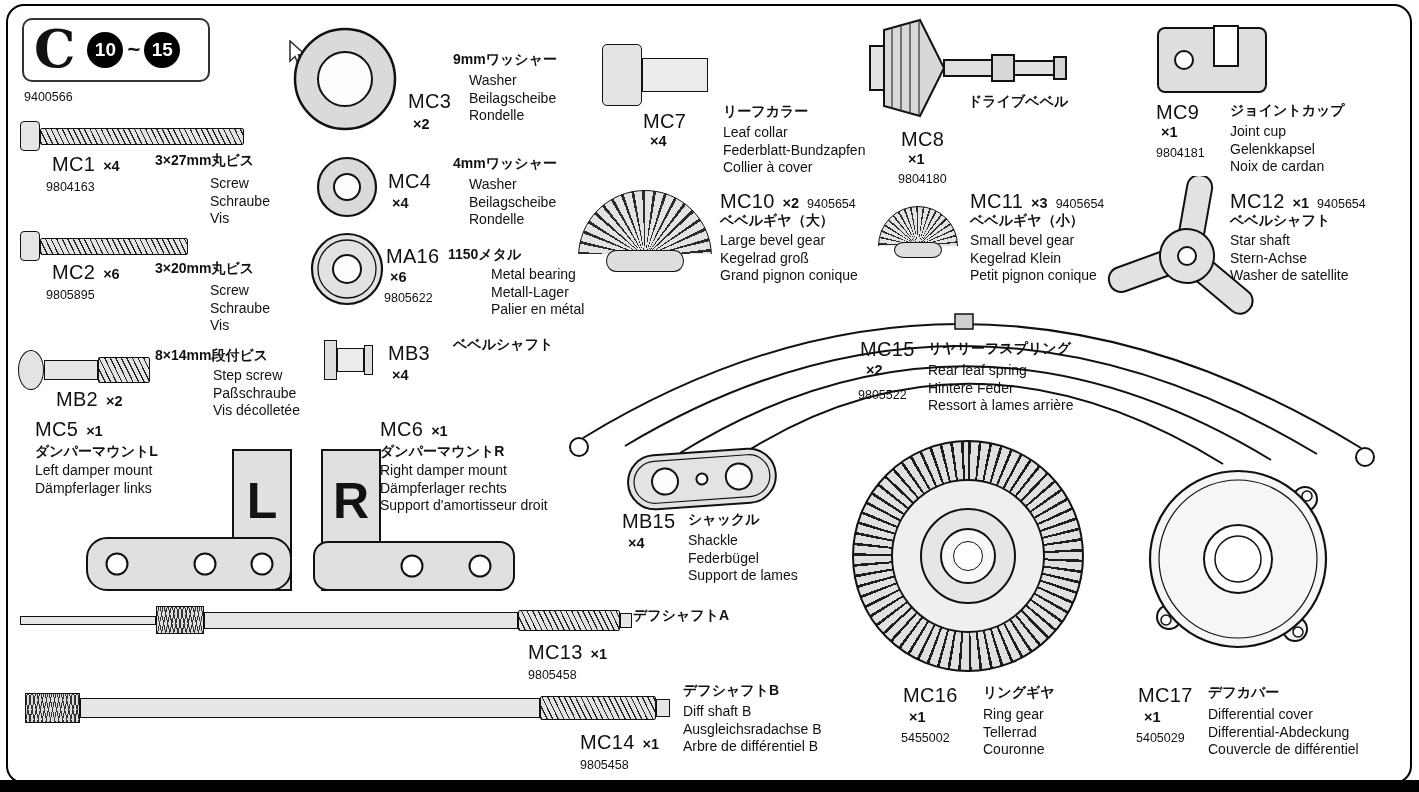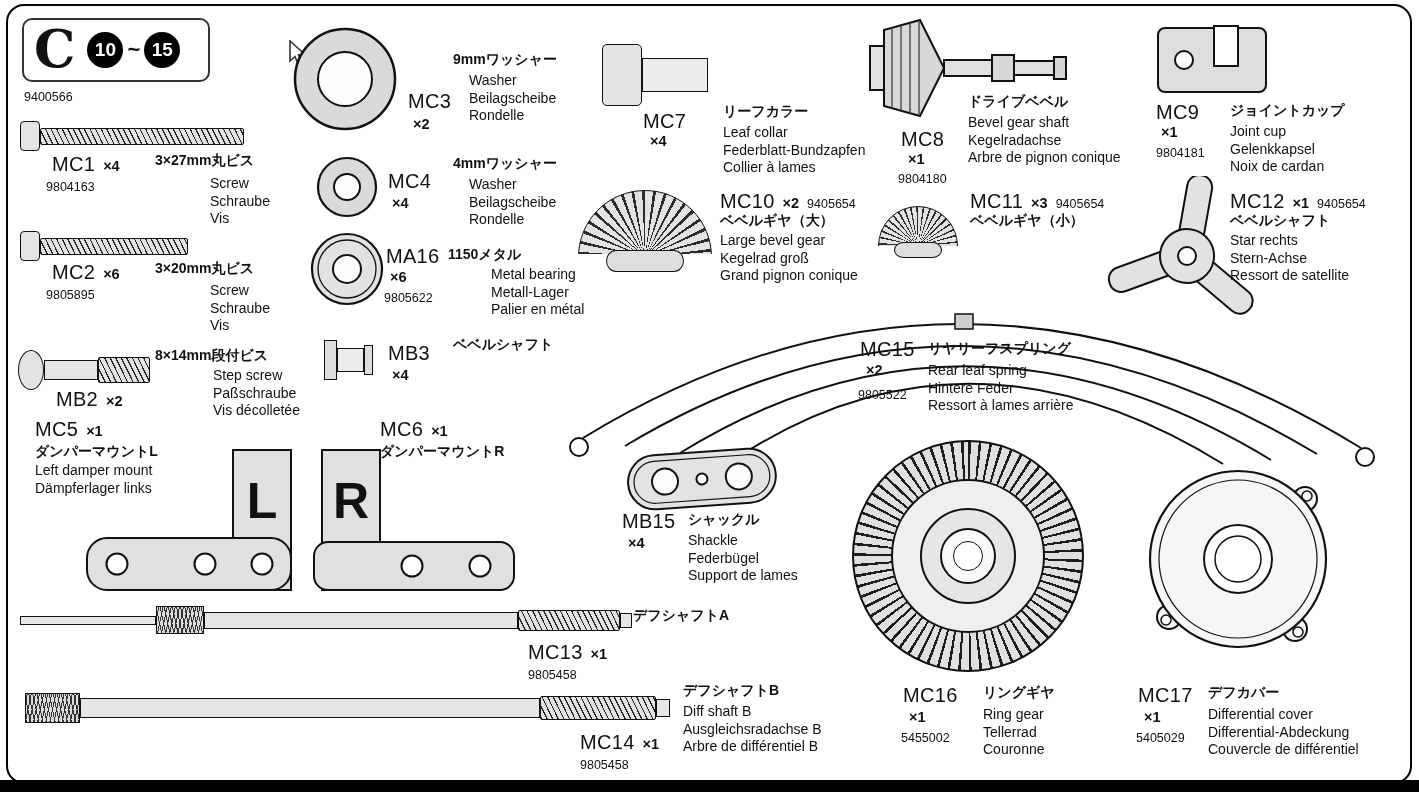--- a/index.html
+++ b/index.html
@@ -172,41 +172,36 @@
   <div class="abs" style="left:602px;top:44px;width:110px;height:62px">
     <div class="rod" style="left:0;top:0;width:40px;height:62px;border-radius:5px;background:#e3e3e3"></div>
     <div class="rod" style="left:40px;top:14px;width:66px;height:34px;background:#ececec"></div>
   </div>
   <div class="abs lbl" style="left:643px;top:110px">MC7</div>
   <div class="abs qty" style="left:650px;top:133px">×4</div>
   <div class="abs jp" style="left:723px;top:103px">リーフカラー</div>
   <div class="abs" style="left:723px;top:124px">
     <div class="nm">Leaf collar</div>
       <div class="nm">Federblatt-Bundzapfen</div>
-      <div class="nm">Collier à lames</div>
+      <div class="nm">Collier à cover</div>
   </div>
 
   <svg class="abs" style="left:868px;top:16px" width="200" height="104" viewBox="0 0 200 104">
     <rect x="2" y="30" width="14" height="44" fill="#e2e2e2" stroke="#111" stroke-width="2"></rect>
     <polygon points="16,14 52,4 76,52 52,100 16,90" fill="#d8d8d8" stroke="#111" stroke-width="2"></polygon>
     <path d="M24 11 V93 M33 8 V96 M42 6 V98 M51 4 V100" stroke="#333" stroke-width="1.2" fill="none"></path>
     <rect x="76" y="44" width="48" height="16" fill="#e0e0e0" stroke="#111" stroke-width="2"></rect>
     <rect x="124" y="39" width="22" height="26" fill="#d8d8d8" stroke="#111" stroke-width="2"></rect>
     <rect x="146" y="45" width="40" height="14" fill="#e0e0e0" stroke="#111" stroke-width="2"></rect>
     <rect x="186" y="41" width="12" height="22" fill="#d4d4d4" stroke="#111" stroke-width="2"></rect>
   </svg>
   <div class="abs lbl" style="left:901px;top:128px">MC8</div>
   <div class="abs qty" style="left:908px;top:151px">×1</div>
   <div class="abs code" style="left:898px;top:172px">9804180</div>
   <div class="abs jp" style="left:968px;top:93px">ドライブベベル</div>
-  <div class="abs" style="left:968px;top:114px">
-    <div class="nm">Bevel gear shaft</div>
-      <div class="nm">Kegelradachse</div>
-      <div class="nm">Arbre de pignon conique</div>
-  </div>
 
   <svg class="abs" style="left:1156px;top:24px" width="112" height="72" viewBox="0 0 112 72">
     <rect x="2" y="4" width="108" height="64" rx="7" fill="#dedede" stroke="#111" stroke-width="2"></rect>
     <rect x="58" y="2" width="24" height="40" fill="#ffffff" stroke="#111" stroke-width="2"></rect>
     <circle cx="28" cy="36" r="9" fill="#fff" stroke="#111" stroke-width="2"></circle>
   </svg>
   <div class="abs lbl" style="left:1156px;top:101px">MC9</div>
   <div class="abs qty" style="left:1161px;top:124px">×1</div>
   <div class="abs code" style="left:1156px;top:146px">9804181</div>
   <div class="abs jp" style="left:1230px;top:102px">ジョイントカップ</div>
@@ -239,40 +234,45 @@
       <div class="disc" style="left:0;top:0;width:80px;height:80px"></div>
     </div>
     <div class="hub" style="left:16px;top:36px;width:48px;height:16px"></div>
   </div>
   <div class="abs row" style="left:970px;top:190px">
     <span class="lbl">MC11</span>
       <span class="qty sp">×3</span>
       <span class="code sp">9405654</span>
   </div>
   <div class="abs jp" style="left:970px;top:212px">ベベルギヤ（小）</div>
+  <div class="abs" style="left:970px;top:232px">
+    <div class="nm">Small bevel gear</div>
+      <div class="nm">Kegelrad Klein</div>
+      <div class="nm">Petit pignon conique</div>
+  </div>
 
   <svg class="abs" style="left:1105px;top:176px" width="165" height="162" viewBox="0 0 165 162">
     <g transform="rotate(10 82 80)" fill="#e2e2e2" stroke="#111" stroke-width="2">
       <rect x="70" y="-2" width="25" height="86" rx="12"></rect>
       <rect x="70" y="-2" width="25" height="86" rx="12" transform="rotate(120 82 80)"></rect>
       <rect x="70" y="-2" width="25" height="86" rx="12" transform="rotate(240 82 80)"></rect>
       <circle cx="82" cy="80" r="27"></circle>
     </g>
     <circle cx="82" cy="80" r="9" fill="#fff" stroke="#111" stroke-width="2"></circle>
   </svg>
   <div class="abs row" style="left:1230px;top:190px">
     <span class="lbl">MC12</span>
       <span class="qty sp">×1</span>
       <span class="code sp">9405654</span>
   </div>
   <div class="abs jp" style="left:1230px;top:212px">ベベルシャフト</div>
   <div class="abs" style="left:1230px;top:232px">
-    <div class="nm">Star rechts</div>
+    <div class="nm">Star shaft</div>
       <div class="nm">Stern-Achse</div>
-      <div class="nm">Ressort de satellite</div>
+      <div class="nm">Washer de satellite</div>
   </div>
 
   <svg class="abs" style="left:555px;top:300px" width="820" height="170" viewBox="0 0 820 170">
     <g fill="none" stroke="#111" stroke-width="2">
       <path d="M28 138 Q 410 -95 806 148"></path>
       <path d="M70 146 Q 410 -58 762 154"></path>
       <path d="M125 153 Q 412 -24 716 160"></path>
       <path d="M180 159 Q 412 6 668 164"></path>
       <circle cx="24" cy="147" r="9"></circle>
       <circle cx="810" cy="157" r="9"></circle>
@@ -312,20 +312,25 @@
     <rect x="2" y="96" width="200" height="48" rx="14" fill="#e0e0e0" stroke="#111" stroke-width="2"></rect>
     <circle cx="100" cy="120" r="10.5" fill="#fff" stroke="#111" stroke-width="2"></circle>
     <circle cx="168" cy="120" r="10.5" fill="#fff" stroke="#111" stroke-width="2"></circle>
     <text x="39" y="72" text-anchor="middle" font-size="50" font-weight="bold" fill="#111" font-family="Liberation Sans, sans-serif">R</text>
   </svg>
   <div class="abs row" style="left:380px;top:418px">
     <span class="lbl">MC6</span>
       <span class="qty sp">×1</span>
   </div>
   <div class="abs jp" style="left:380px;top:443px">ダンパーマウントR</div>
+  <div class="abs" style="left:380px;top:462px">
+    <div class="nm">Right damper mount</div>
+      <div class="nm">Dämpferlager rechts</div>
+      <div class="nm">Support d'amortisseur droit</div>
+  </div>
 
   <svg class="abs" style="left:620px;top:440px" width="165" height="80" viewBox="0 0 165 80">
     <g transform="rotate(-4 82 40)">
       <rect x="8" y="12" width="148" height="54" rx="27" fill="#e3e3e3" stroke="#111" stroke-width="2"></rect>
       <rect x="14" y="18" width="136" height="42" rx="21" fill="none" stroke="#111" stroke-width="1.2"></rect>
       <circle cx="45" cy="39" r="13" fill="#fdfdfd" stroke="#111" stroke-width="2"></circle>
       <circle cx="119" cy="39" r="13" fill="#fdfdfd" stroke="#111" stroke-width="2"></circle>
       <circle cx="82" cy="39" r="5.5" fill="#fdfdfd" stroke="#111" stroke-width="2"></circle>
     </g>
   </svg>

